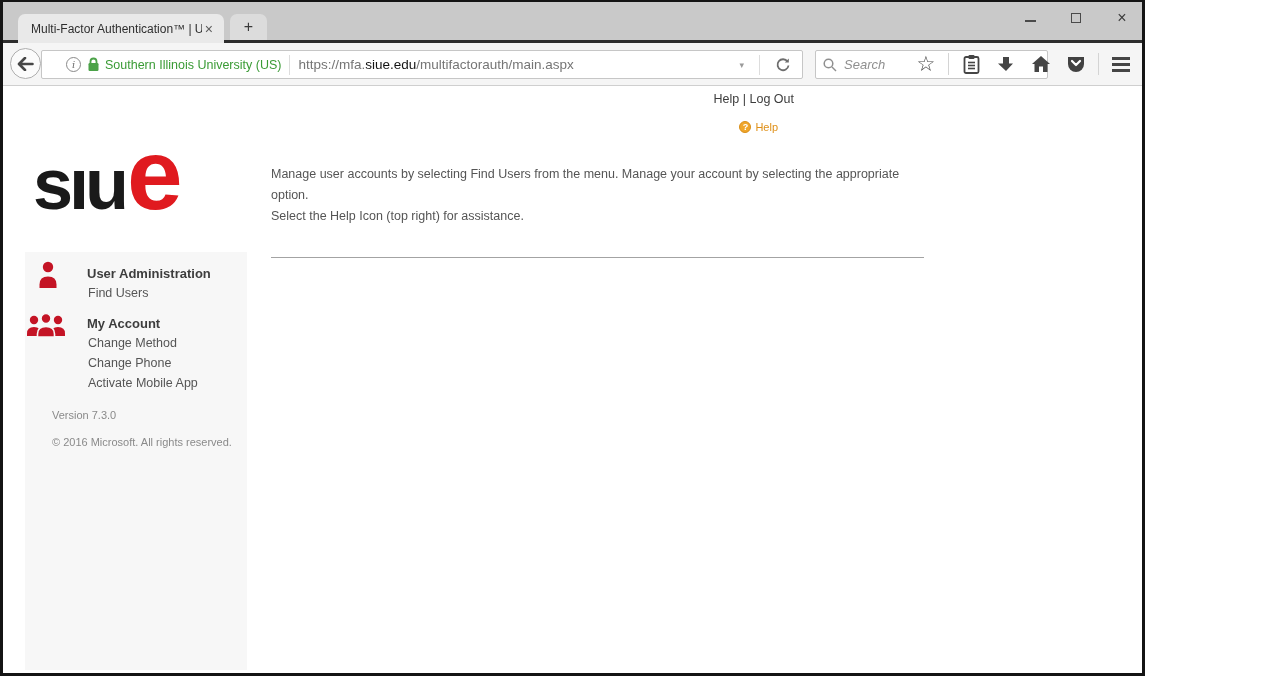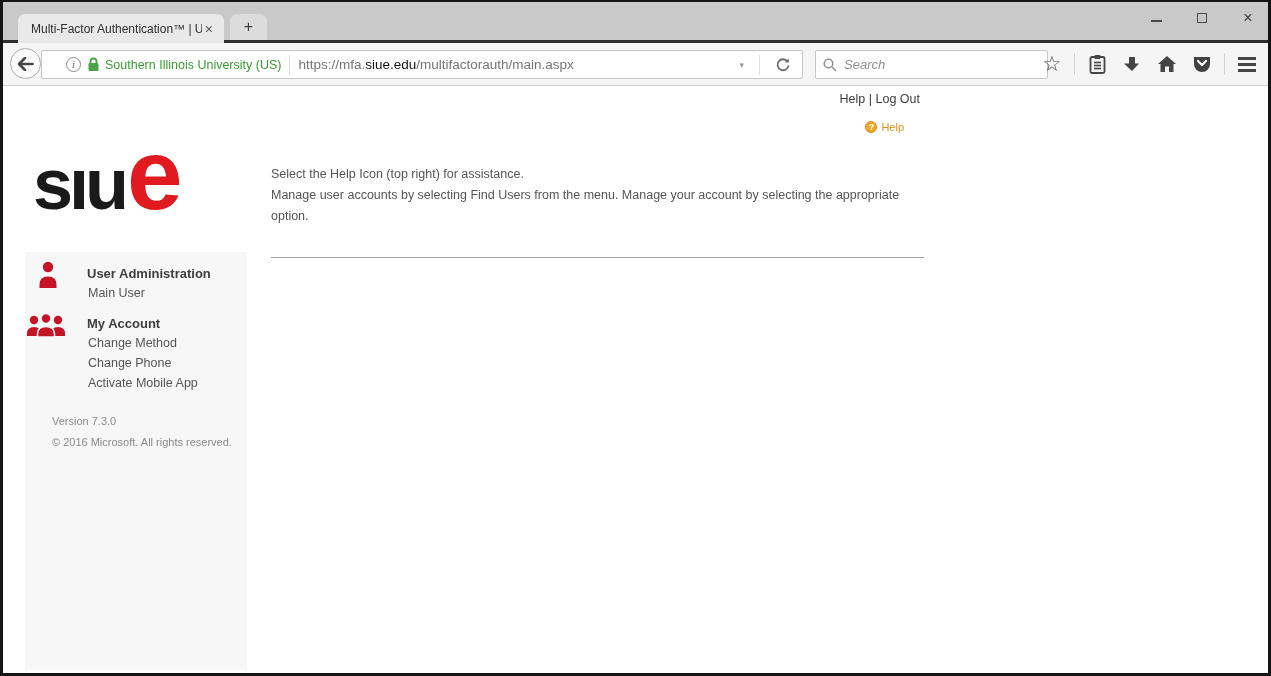--- a/index.html
+++ b/index.html
@@ -1,20 +1,20 @@
 <!DOCTYPE html>
 <html><head>
 <meta charset="utf-8">
 <style>
   * { margin:0; padding:0; box-sizing:border-box; }
   html,body { width:1271px; height:676px; }
   body { font-family:"Liberation Sans", sans-serif; background:#fff; }
 
   #window {
-    position:relative; width:1271px; height:676px;
+    position:relative; width:1145px; height:676px;
     border:3px solid #141414; border-top-width:2px;
     background:#fff; overflow:hidden;
   }
 
   
   .titlebar {
     position:relative; height:41px; background:#c9c9c9;
     border-bottom:3px solid #2e2e2e;
   }
   .tab {
@@ -115,21 +115,21 @@
   .sidebar {
     position:absolute; left:22px; top:166px; bottom:0; width:222px;
     background:#f7f7f7;
   }
   .side-sec1-icon { position:absolute; left:12px; top:8px; }
   .side-sec2-icon { position:absolute; left:1px; top:60px; }
   .sec-title { position:absolute; left:62px; font-size:13px; font-weight:bold; color:#3d3d3d; }
   .sec-item { position:absolute; left:63px; font-size:12.5px; color:#555; cursor:pointer; }
   .t1 { top:14px; } .i1 { top:34px; }
   .t2 { top:64px; } .i2 { top:84px; } .i3 { top:104px; } .i4 { top:124px; }
-  .version   { position:absolute; left:27px; top:163px; font-size:11px; color:#8a8a8a; }
+  .version   { position:absolute; left:27px; top:157px; font-size:11px; color:#8a8a8a; }
   .copyright { position:absolute; left:27px; top:184px; font-size:11px; color:#8a8a8a; }
 </style>
 </head>
 <body>
 
 <div id="window">
 
   <div class="titlebar">
     <div class="tab">
       <span class="tab-title">Multi-Factor Authentication™ | U</span>
@@ -231,35 +231,35 @@
       <span class="help-icon">?</span>
       <span class="help-label">Help</span>
     </div>
 
     <div class="logo">
       <span class="logo-black">sıu</span><span class="logo-red">e</span>
     </div>
 
     <div class="main">
       <p>
+        <span>Manage user accounts by selecting Find Users from the menu. Manage your account by selecting the appropriate option.</span>
         <span>Select the Help Icon (top right) for assistance.</span>
-        <span>Manage user accounts by selecting Find Users from the menu. Manage your account by selecting the appropriate option.</span>
       </p>
       <hr>
     </div>
 
     <div class="sidebar">
       <span class="side-sec1-icon">
         <svg width="22" height="30" viewBox="0 0 22 30">
             <circle cx="11" cy="7" r="5.2" fill="#c41425"></circle>
             <path d="M2.5 28 v-3.5 q0-8 8.5-8 q8.5 0 8.5 8 V28 z" fill="#c41425"></path>
           </svg>
       </span>
       <span class="sec-title t1">User Administration</span>
-      <span class="sec-item i1">Main User</span>
+      <span class="sec-item i1">Find Users</span>
 
       <span class="side-sec2-icon">
         <svg width="40" height="26" viewBox="0 0 40 26">
             <g fill="#c41425">
               <circle cx="8" cy="8" r="4.2"></circle>
               <path d="M1 24 v-2.5 q0-6.5 7-6.5 q7 0 7 6.5 V24 z"></path>
               <circle cx="32" cy="8" r="4.2"></circle>
               <path d="M25 24 v-2.5 q0-6.5 7-6.5 q7 0 7 6.5 V24 z"></path>
             </g>
             <g fill="#c41425" stroke="#f7f7f7" stroke-width="1.6">

